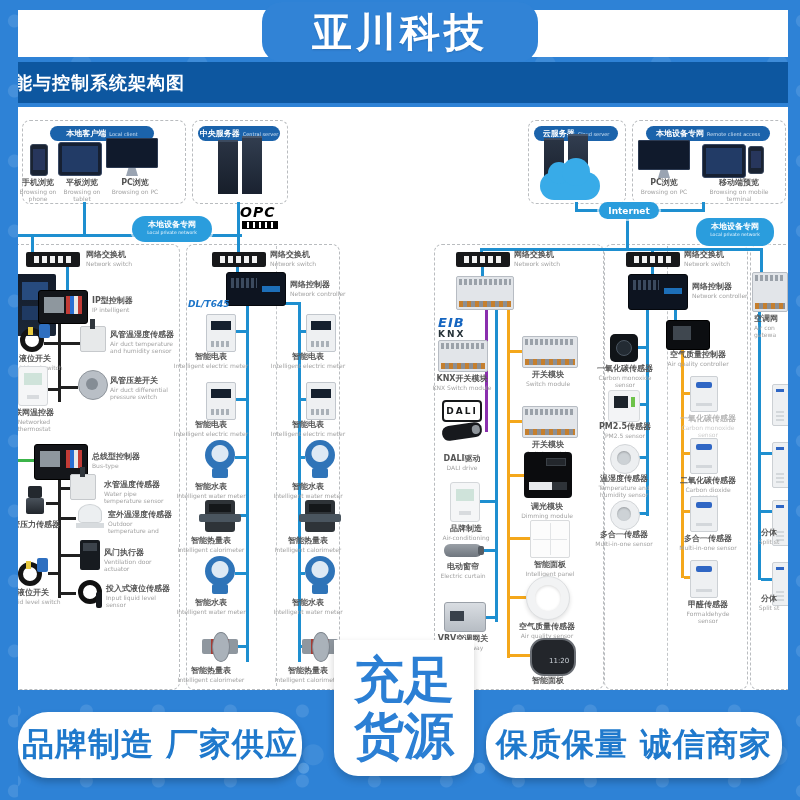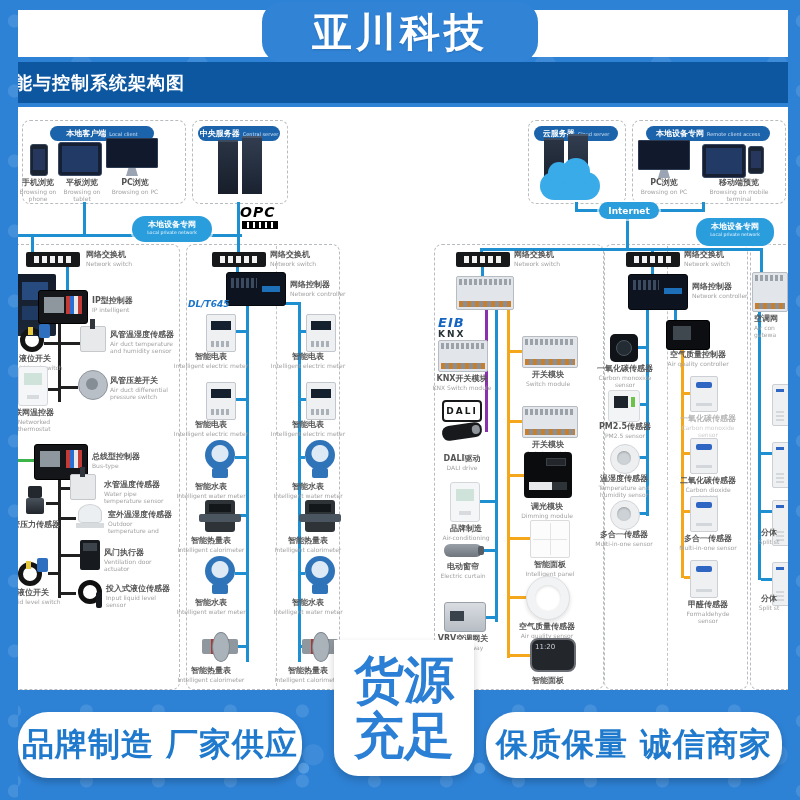--- a/index.html
+++ b/index.html
@@ -108,21 +108,21 @@
   .wallbox::after{left:5px;top:5px;width:16px;height:6px;background:#2f66c4;border-radius:2px}
   .wallbox::before{left:5px;bottom:5px;width:16px;height:3px;background:#d3d7db}
   .dimmod{width:48px;height:46px;background:#0b0c0e;border-radius:4px}
   .dimmod::before{right:6px;top:6px;width:20px;height:8px;background:#23272c;box-shadow:inset 0 0 0 1px #3a4046}
   .dimmod::after{left:5px;bottom:8px;right:5px;height:8px;background:linear-gradient(90deg,#e8eaec 0 60%,#2e3338 60%)}
   .panelw{width:38px;height:36px;background:#fcfcfc;border:1px solid #d9dbdd;border-radius:2px}
   .panelw::after{left:50%;top:2px;bottom:2px;width:1px;background:#e2e4e6}
   .panelw::before{top:50%;left:2px;right:2px;height:1px;background:#e2e4e6}
   .ring{width:42px;height:42px;border-radius:50%;background:#f2f3f4;border:1px solid #dddfe1;box-shadow:0 2px 4px rgba(0,0,0,.12)}
   .ring::after{left:8px;top:8px;width:26px;height:26px;border-radius:50%;background:#fff;box-shadow:inset 0 1px 3px rgba(0,0,0,.15)}
-  .clockpanel{width:46px;height:34px;background:#23262b;border:2px solid #6a6e74;border-radius:8px;color:#cdd3da;font-size:7px;padding:3px;box-sizing:border-box}
+  .clockpanel{width:46px;height:34px;background:#23262b;border:2px solid #6a6e74;border-radius:14px;color:#cdd3da;font-size:7px;padding:17px;box-sizing:border-box}
   .curtain{width:38px;height:13px;background:linear-gradient(180deg,#9aa0a7,#6f767e);border-radius:6px}
   .curtain::after{right:-2px;top:2px;width:6px;height:9px;background:#565c63;border-radius:2px}
   .dalidrv{width:40px;height:15px;background:#17191d;border-radius:7px;transform:rotate(-8deg)}
   .dalidrv::after{right:2px;top:3px;width:8px;height:9px;background:#8f959b;border-radius:4px}
   .vrvbox{width:40px;height:28px;background:linear-gradient(180deg,#d9dde2,#b7bdc4);border:1px solid #9aa0a8;border-radius:3px}
   .vrvbox::after{left:5px;top:8px;width:14px;height:10px;background:#39414b}
   .split{width:16px;height:44px;background:#eef0f2;border:1px solid #ccd0d4;border-radius:2px}
   .split::after{left:3px;top:4px;width:8px;height:3px;background:#2f66c4}
   .split::before{left:3px;bottom:4px;width:8px;height:10px;background:repeating-linear-gradient(180deg,#d4d8db 0 2px,transparent 2px 4px)}
   .opc{position:absolute;z-index:3;color:#000;font-weight:800;font-size:14px;font-style:italic;letter-spacing:1px}
@@ -586,22 +586,22 @@
   <div class="ic split" style="left:772px;top:562px;height:42px"></div>
   <i class="ln h cblue" style="left:761px;top:578px;width:11px"></i>
   <div class="lab lc" style="left:750px;top:594px;width:38px">
       <span class="cn">分体</span>
       <span class="en">Split st</span>
     </div>
 
 
   <div class="abs pat bandb" style="left:0;top:690px;width:800px;height:110px"></div>
   <div class="centerblock" style="left:334px;top:640px;width:140px;height:136px">
+      <span>充足</span>
       <span>货源</span>
-      <span>充足</span>
     </div>
   <div class="pill" style="left:486px;top:712px;width:296px;height:66px">
       <span>保质保量 诚信商家</span>
     </div>
   <div class="pill" style="left:18px;top:712px;width:284px;height:66px">
       <span>品牌制造 厂家供应</span>
     </div>
 
   <div class="abs pat border-strip" style="left:0;top:0;width:18px;height:800px"></div>
   <div class="abs pat border-strip" style="left:788px;top:0;width:12px;height:800px"></div>

